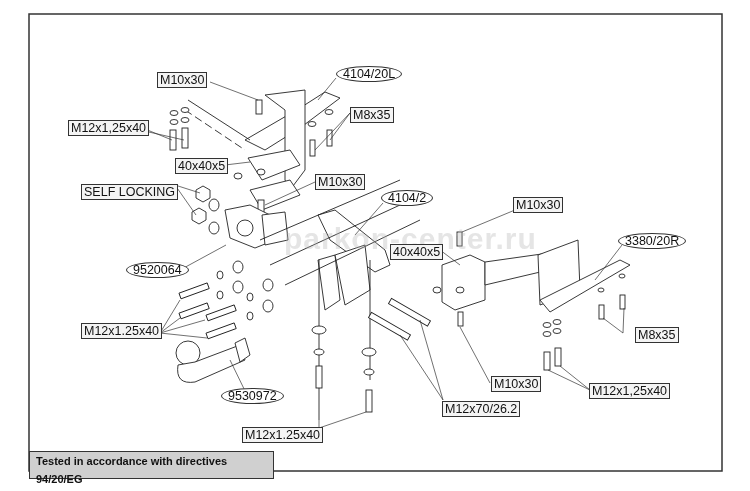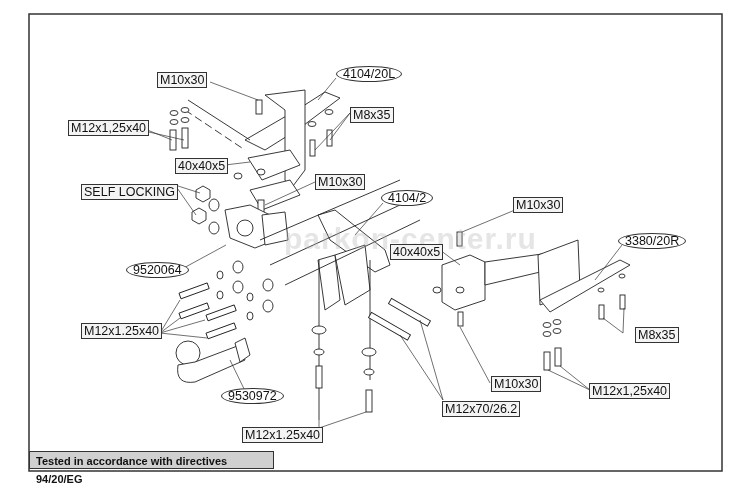--- a/index.html
+++ b/index.html
@@ -1,20 +1,20 @@
 <!DOCTYPE html>
 <html><head>
 <meta charset="utf-8">
 <style>
   html, body { margin: 0; padding: 0; background: #ffffff; }
   body { width: 750px; height: 491px; position: relative; overflow: hidden; font-family: "Liberation Sans", sans-serif; }
   svg#drawing { position: absolute; left: 0; top: 0; }
   .lbl-box { position: absolute; background: #f4f4f4; border: 1px solid #333; font-size: 12.5px; line-height: 14px; padding: 0 2px; color: #111; white-space: nowrap; text-align: right; }
   .lbl-oval { position: absolute; border: 1px solid #333; border-radius: 50%; font-size: 12.5px; line-height: 14px; padding: 0 6px; color: #111; white-space: nowrap; background: #fff; }
-  #footer-note { position: absolute; left: 29px; top: 451px; width: 245px; height: 18px; background: #d0d0d0; border: 1.5px solid #333; box-sizing: border-box; font-weight: bold; font-size: 11px; line-height: 18px; padding-left: 6px; color: #111; }
+  #footer-note { position: absolute; left: 29px; top: 451px; width: 245px; height: 28px; background: #d0d0d0; border: 1.5px solid #333; box-sizing: border-box; font-weight: bold; font-size: 11px; line-height: 18px; padding-left: 6px; color: #111; }
   #watermark { position: absolute; left: 268px; top: 222px; font-size: 30px; font-weight: bold; color: rgba(180,180,180,0.35); letter-spacing: 1px; margin-left: 16px; }
 </style>
 </head>
 <body>
 
 <div id="page">
   <svg id="drawing" width="750" height="491" viewBox="0 0 750 491">
 
     <rect x="29" y="14" width="693" height="457" fill="none" stroke="#333" stroke-width="1.5"></rect>
 

